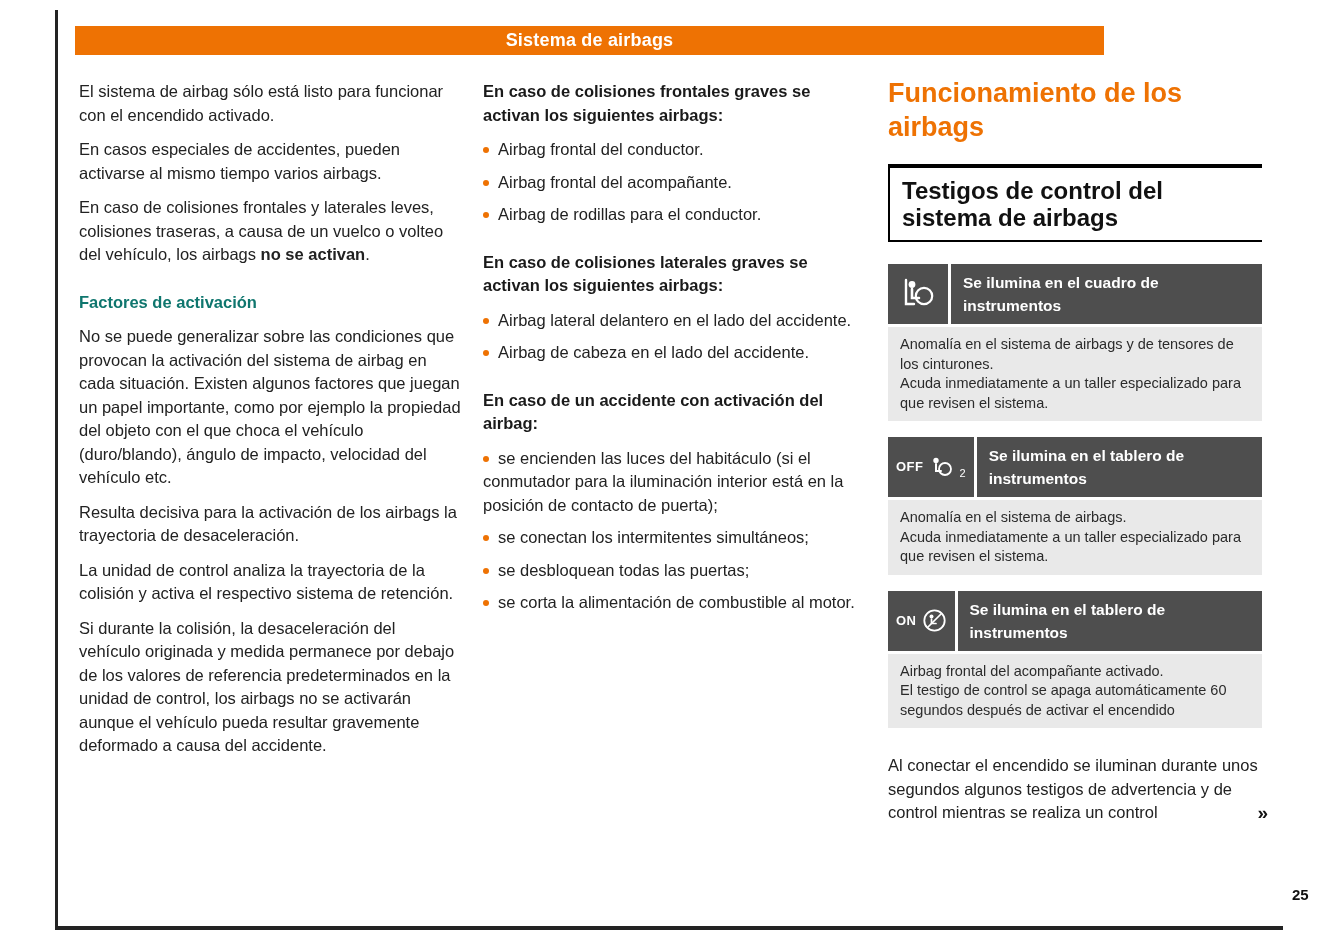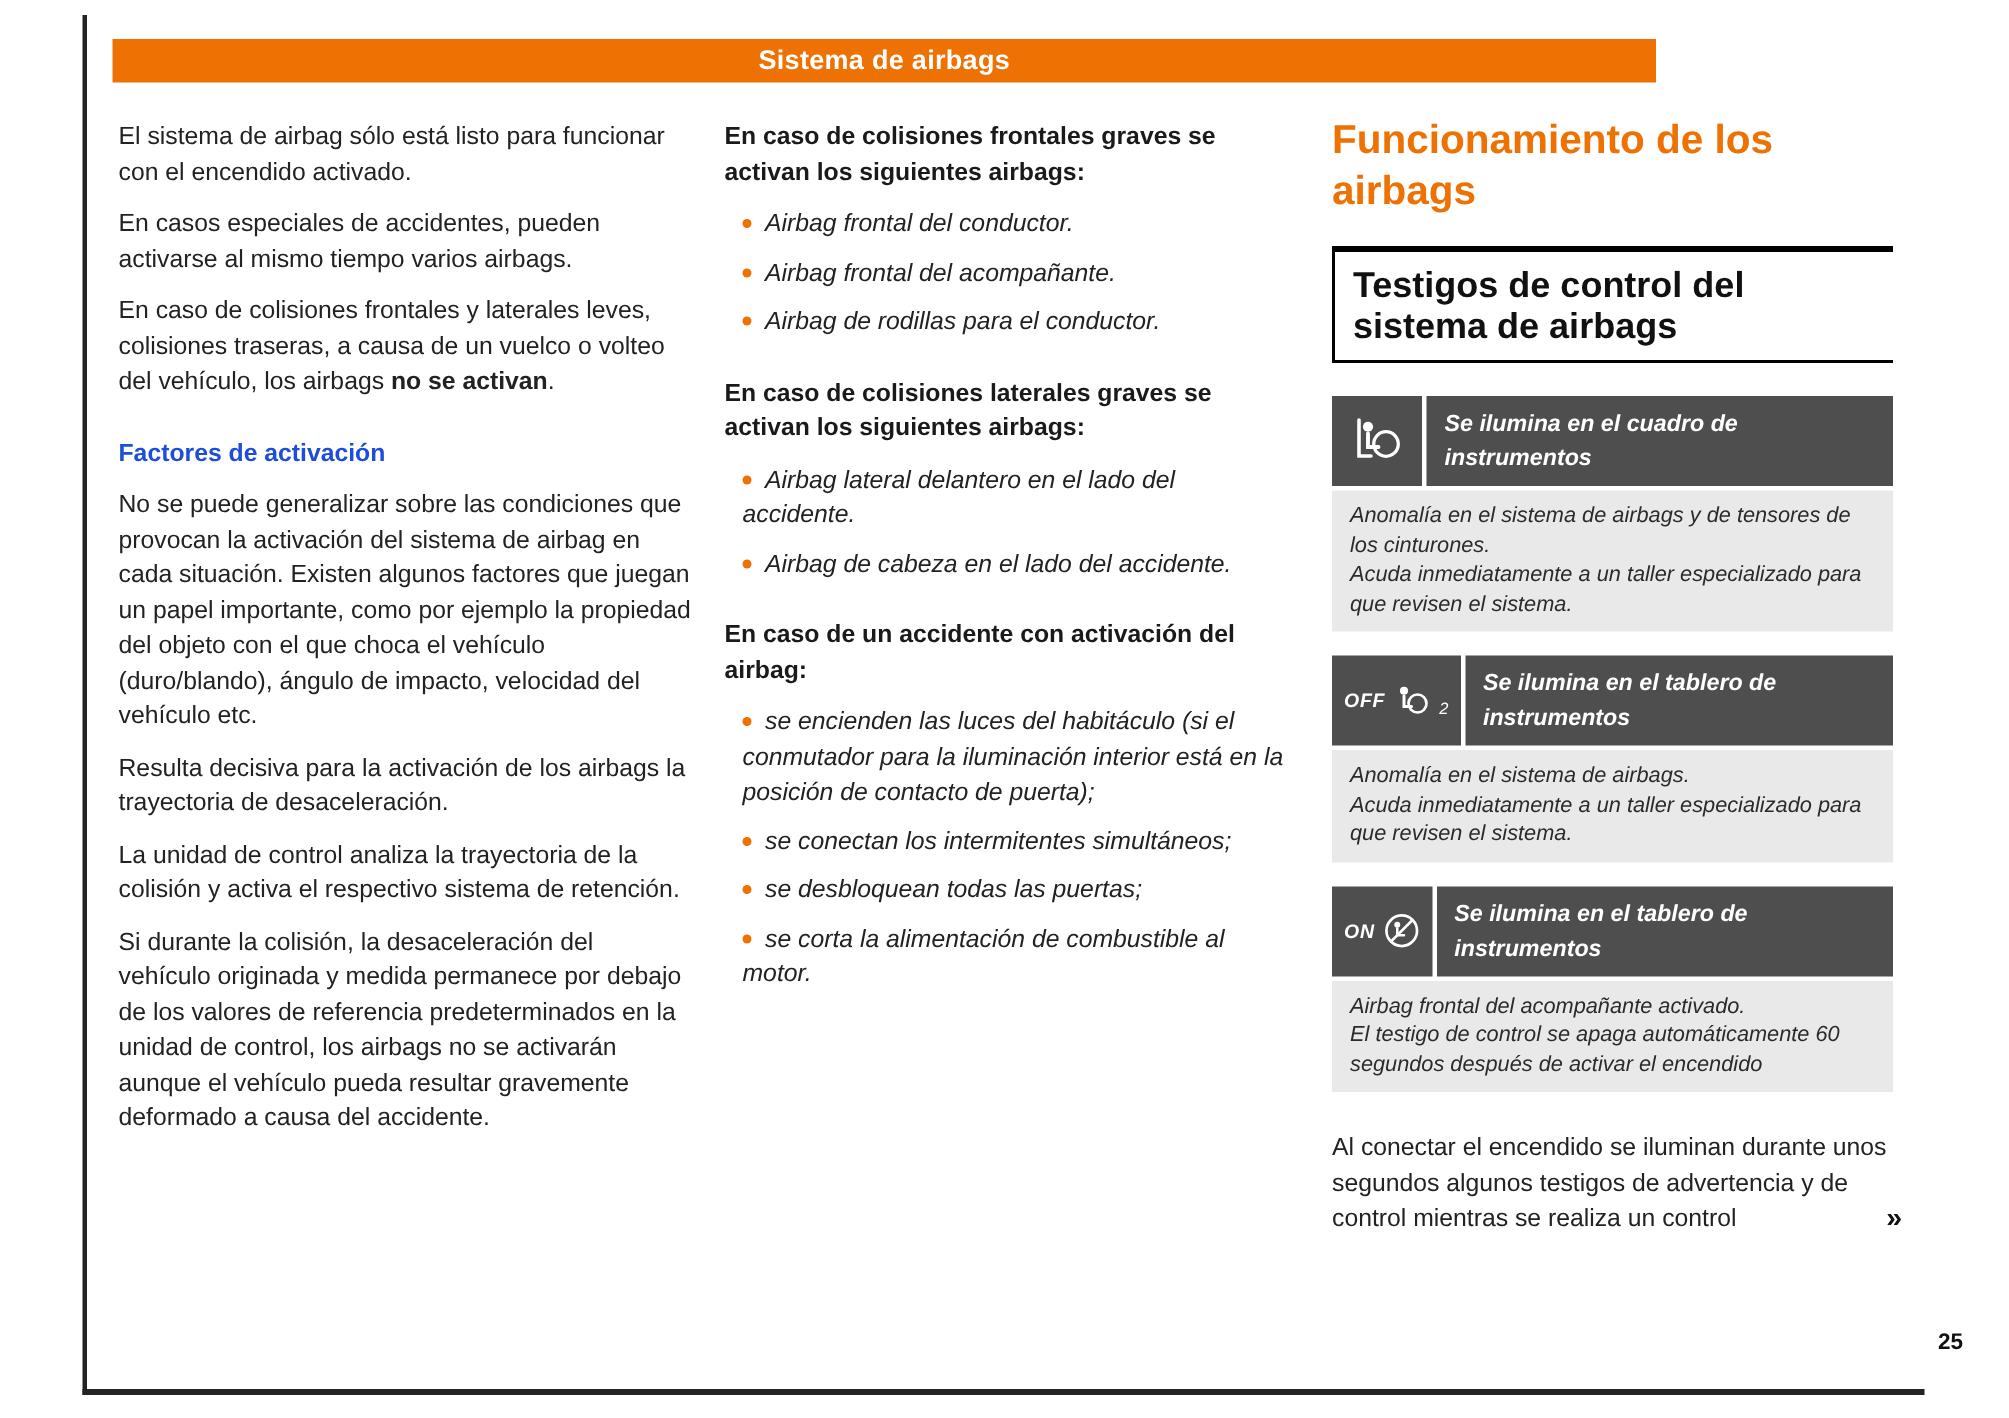--- a/index.html
+++ b/index.html
@@ -20,43 +20,43 @@
     font-size:18px; font-weight:bold; line-height:29px; letter-spacing:.2px;
   }
 
   
   .col { position:absolute; top:80px; font-size:16.5px; line-height:23.5px; }
   .col1 { left:79px;  width:382px; }
   .col2 { left:483px; width:378px; }
   .col3 { left:888px; width:374px; top:76px; }
 
   .col p { margin:0 0 11px 0; }
-  .subhead { font-size:16.5px; font-weight:bold; margin:24px 0 11px 0; color:#1d4ed8; }
+  .subhead { font-size:16.5px; font-weight:bold; margin:24px 0 11px 0; color:#0f766e; }
 
   
   .section { margin-bottom:24px; }
   .bold-head { font-weight:bold; color:#1a1a1a; margin:0 0 11px 0; }
-  .bullet { margin:0 0 9px 12px;font-style:italic; }
+  .bullet { margin:0 0 9px 0; }
   .dot {
     display:inline-block; width:6px; height:6px; border-radius:50%;
     background:#EE7203; margin-right:9px; vertical-align:2px;
   }
 
   
   .col3-title {
     color:#EE7203; font-size:27px; line-height:34px; font-weight:bold;
     margin:0 0 20px 0;
   }
   .section-head {
     border-top:4px solid #000; border-bottom:2px solid #000; border-left:2px solid #000;
     padding:9px 8px 9px 12px; font-size:24px; line-height:27px; font-weight:bold;
     color:#111; margin-bottom:22px;
   }
 
-  .sig { margin-bottom:16px;font-style:italic; }
+  .sig { margin-bottom:16px; }
   .sig-header { display:flex; gap:3px; }
   .sig-icon {
     background:#4E4E4E; color:#fff; display:flex;
     align-items:center; justify-content:center; gap:5px;
     min-width:60px; padding:4px 8px; box-sizing:border-box;
   }
   .sig-icon .icon-word { font-size:13px; font-weight:bold; letter-spacing:.5px; }
   .sig-icon sub { font-size:11px; color:#fff; align-self:flex-end; margin-bottom:8px; }
   .sig-label {
     flex:1; background:#4E4E4E; color:#fff; font-weight:bold;

